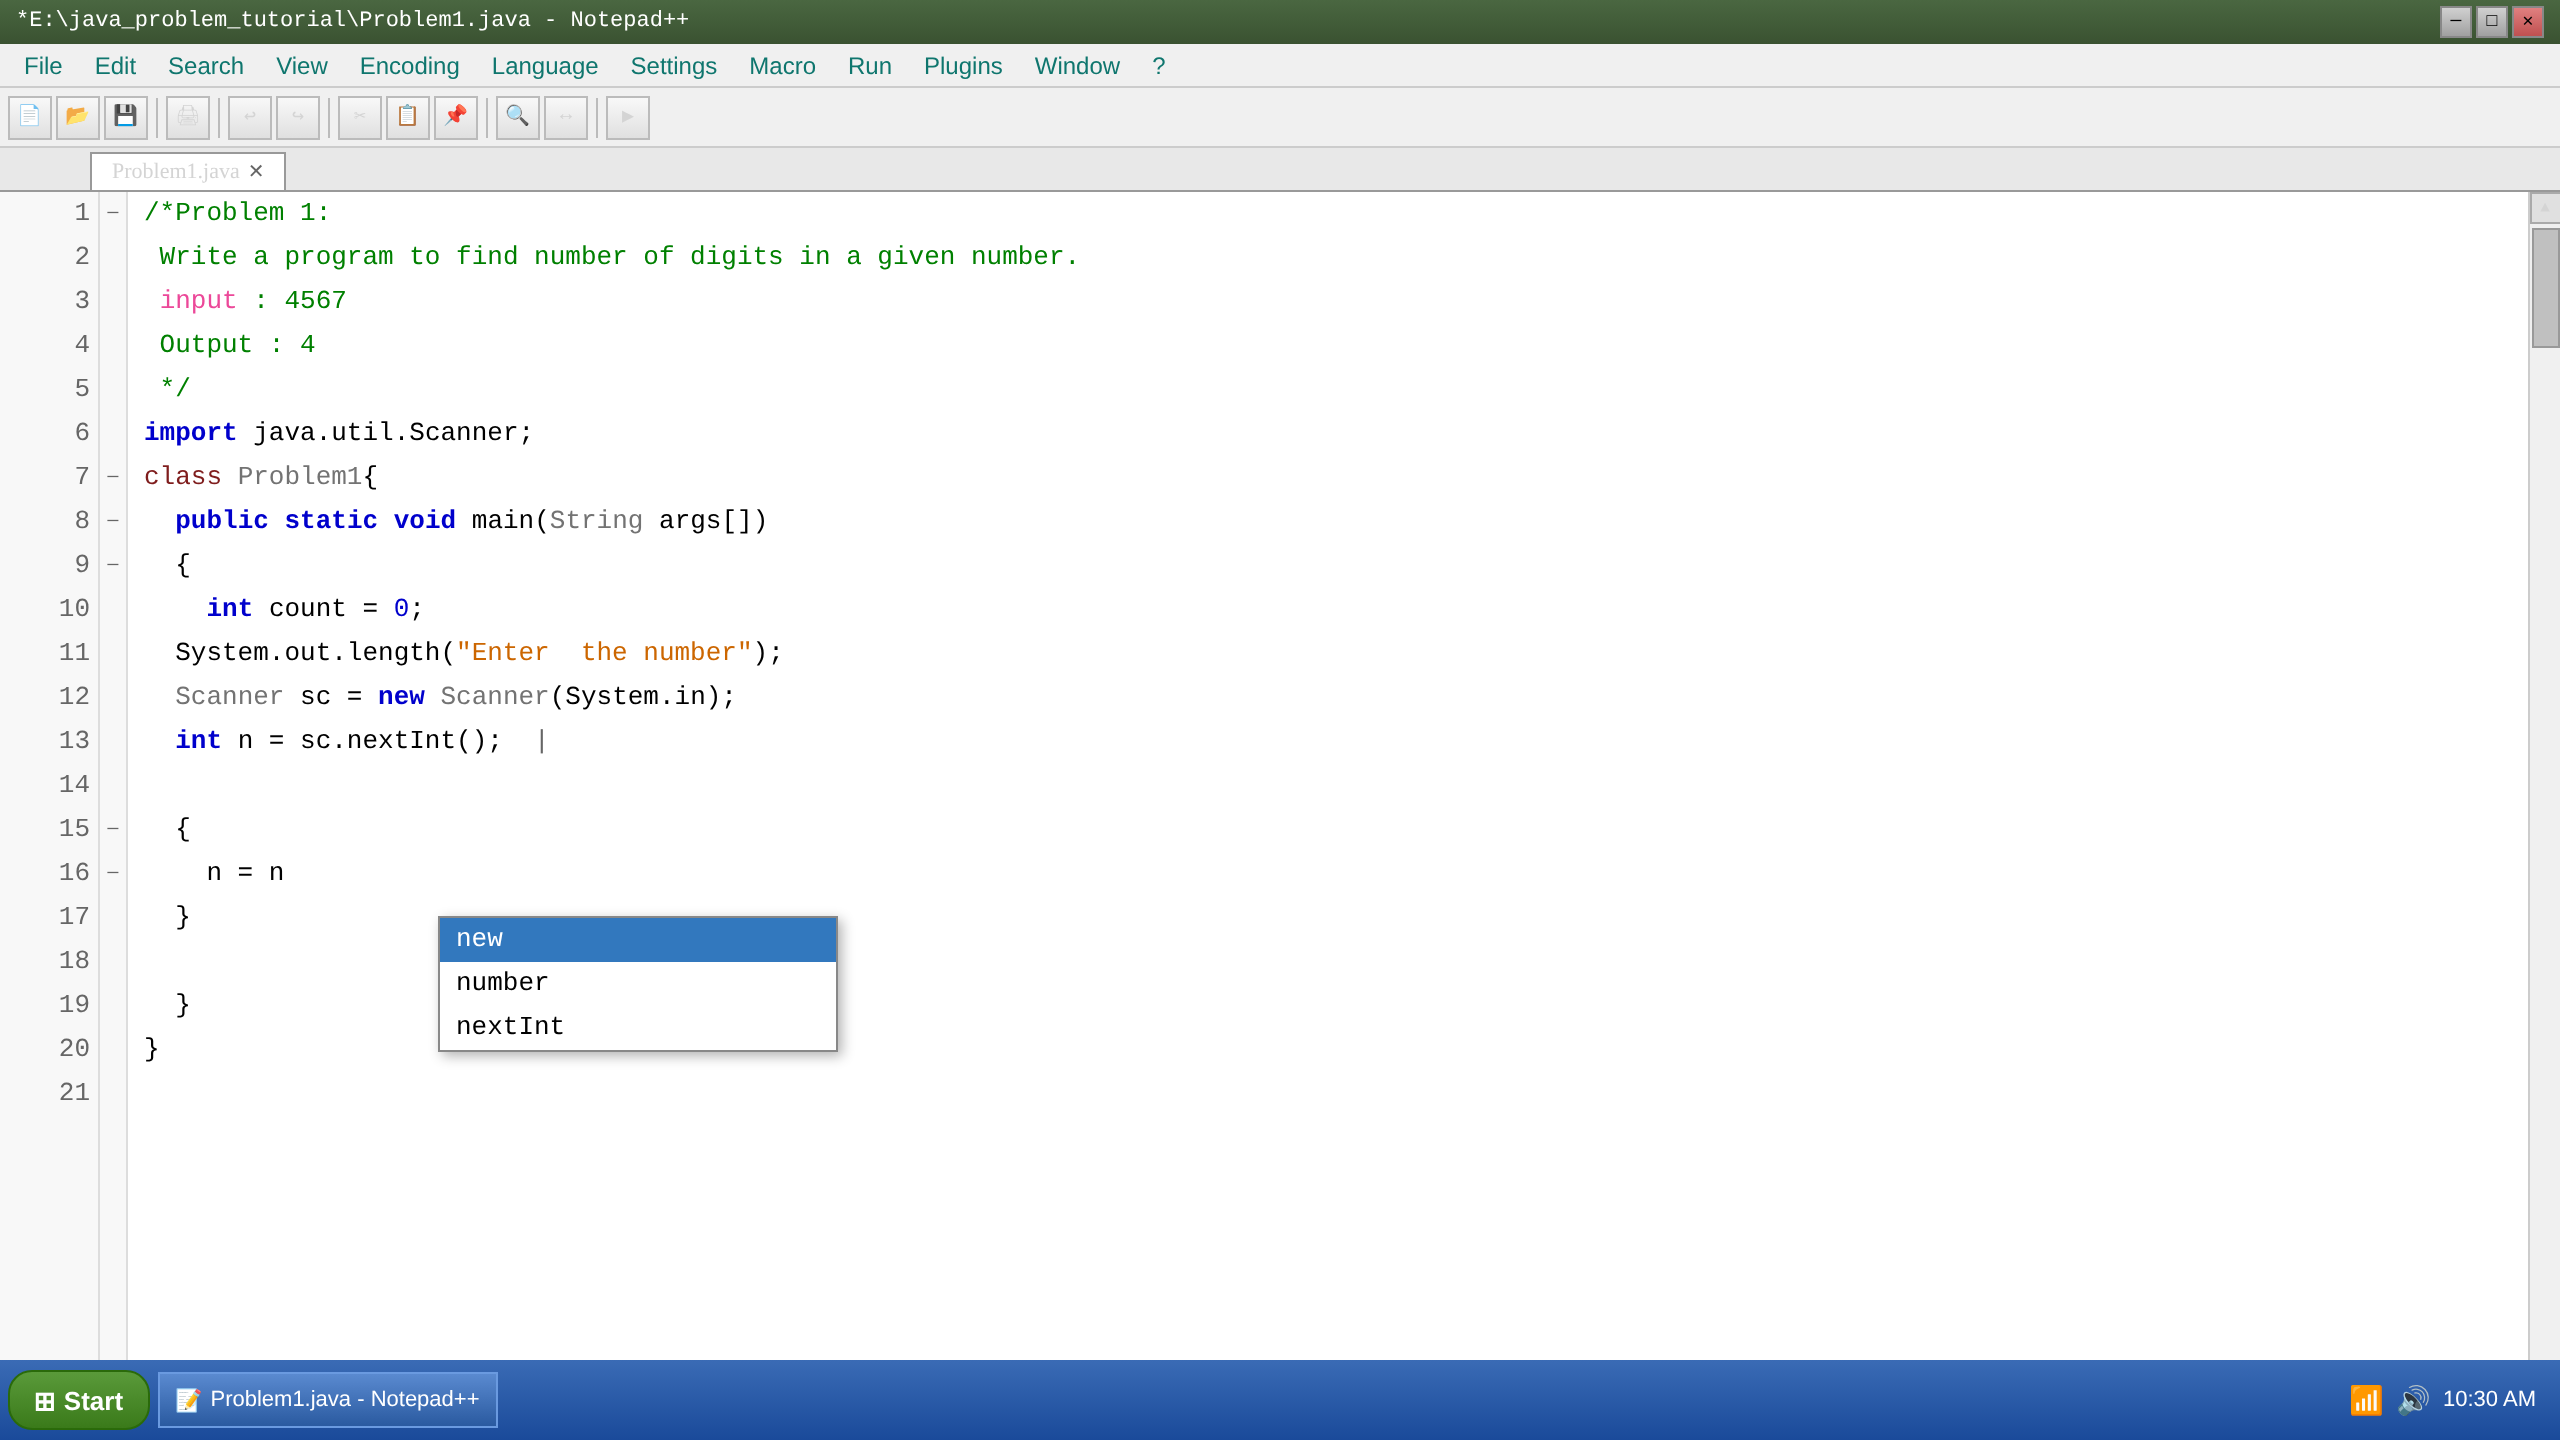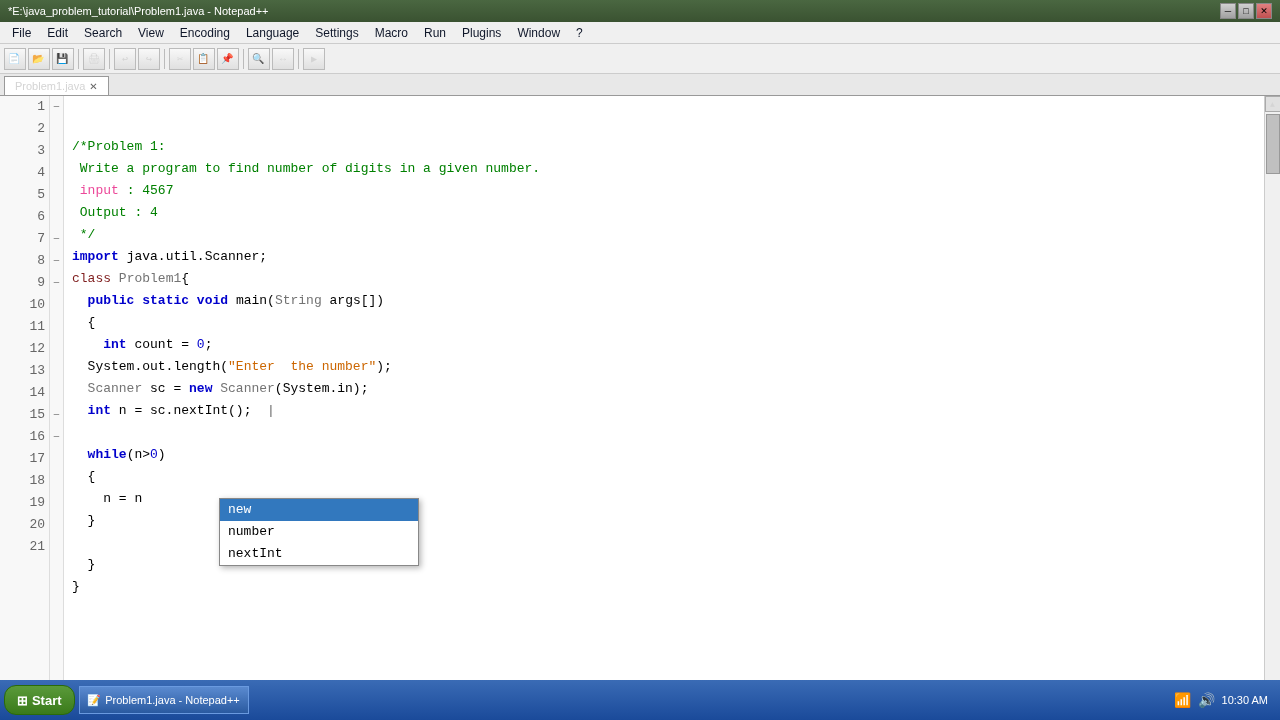--- a/index.html
+++ b/index.html
@@ -7,21 +7,21 @@
 
     
     #title-bar {
       background: linear-gradient(to bottom, #4a6741, #3a5231);
       height: 22px;
       display: flex;
       align-items: center;
       padding: 0 8px;
       color: #fff;
       font-size: 11px;
-      font-family: Liberation Sans, sans-serif;
+      font-family: Liberation Mono, monospace;
       justify-content: flex-end;
     }
     #title-bar-buttons {
       margin-left: auto;
       display: flex;
       gap: 2px;
     }
     .title-btn {
       width: 16px; height: 16px;
       background: linear-gradient(to bottom, #d0d0d0, #a0a0a0);
@@ -34,21 +34,21 @@
 
     
     #menu-bar {
       background: #f0f0f0;
       height: 22px;
       display: flex;
       align-items: center;
       padding: 0 4px;
       font-family: Arial, sans-serif;
       font-size: 12px;
-      color: #0f172a;
+      color: #0f766e;
       border-bottom: 1px solid #ccc;
     }
     .menu-item {
       padding: 2px 8px;
       cursor: pointer;
     }
 
     
     #toolbar {
       background: #f0f0f0;
@@ -76,25 +76,26 @@
       display: flex;
       align-items: flex-end;
       padding: 0 4px;
       border-bottom: 1px solid #999;
     }
     .tab {
       background: #f5f5f5;
       border: 1px solid #999;
       border-bottom: none;
       padding: 2px 10px;
-      font-family: Liberation Sans, sans-serif;
+      font-family: Liberation Serif, serif;
       font-size: 11px;
       cursor: pointer;
       display: flex; align-items: center; gap: 4px;
       height: 19px;
+      margin-left: 41px;
     }
     .tab.active { background: #fff; }
     .tab-close { font-size: 10px; cursor: pointer; color: #666; }
 
     
     #editor-container {
       display: flex;
       height: 600px;
       background: #fff;
       position: relative;
@@ -114,21 +115,20 @@
     .line-num {
       height: 22px;
       line-height: 22px;
       font-size: 13px;
     }
     #code-area {
       flex: 1;
       padding: 0 8px;
       overflow: hidden;
       position: relative;
-      margin-top: 40px;
     }
     .code-line {
       height: 22px;
       line-height: 22px;
       white-space: pre;
       font-size: 13px;
       font-family: 'Courier New', monospace;
     }
     
     .kw { color: #0000cc; font-weight: bold; }
@@ -369,21 +369,20 @@
     <div class="code-line"><span class="cm"> */</span></div>
     <div class="code-line"><span class="kw">import</span> <span class="plain">java.util.Scanner;</span></div>
     <div class="code-line"><span class="kw2">class</span> <span class="cls">Problem1</span><span class="plain">{</span></div>
     <div class="code-line"><span class="plain">  </span><span class="kw">public</span> <span class="kw">static</span> <span class="kw">void</span> <span class="plain">main(</span><span class="cls">String</span> <span class="plain">args[])</span></div>
     <div class="code-line"><span class="plain">  {</span></div>
     <div class="code-line"><span class="plain">    </span><span class="kw">int</span> <span class="plain">count = </span><span class="num">0</span><span class="plain">;</span></div>
     <div class="code-line"><span class="plain">  System.out.length(</span><span class="str">"Enter  the number"</span><span class="plain">);</span></div>
     <div class="code-line"><span class="plain">  </span><span class="cls">Scanner</span><span class="plain"> sc = </span><span class="kw">new</span> <span class="cls">Scanner</span><span class="plain">(System.in);</span></div>
     <div class="code-line"><span class="plain">  </span><span class="kw">int</span><span class="plain"> n = sc.nextInt();  </span><span style="color:#666">|</span></div>
     <div class="code-line"></div>
-    <div class="code-line"><span class="plain">  </span><span class="kw">while</span><span class="plain">(n&gt;</span><span class="num">0</span><span class="plain">)</span></div>
     <div class="code-line"><span class="plain">  {</span></div>
     <div class="code-line"><span class="plain">    n = n</span></div>
     <div class="code-line"><span class="plain">  }</span></div>
     <div class="code-line"></div>
     <div class="code-line"><span class="plain">  }</span></div>
     <div class="code-line"><span class="plain">}</span></div>
 
     <div id="autocomplete">
       <div class="ac-item selected">new</div>
       <div class="ac-item">number</div>

